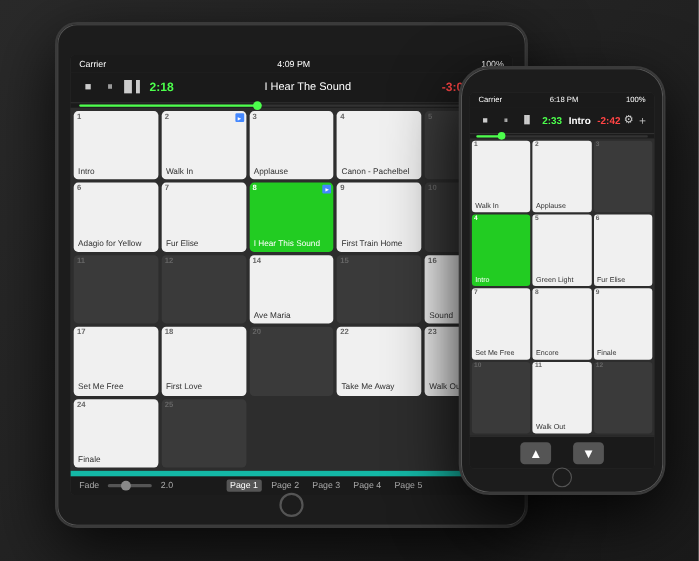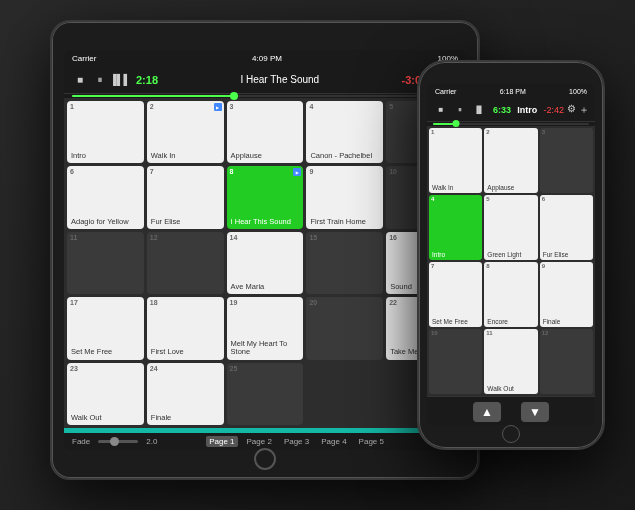--- a/index.html
+++ b/index.html
@@ -281,21 +281,21 @@
     .phone-track-title {
       flex: 1;
       text-align: center;
       color: #fff;
       font-size: 9px;
       font-weight: bold;
     }
     .phone-time-remaining {
       color: #ff4444;
       font-size: 9px;
-      font-weight: normal;
+      font-weight: bold;
     }
     .phone-toolbar-icons {
       display: flex;
       gap: 3px;
       color: #ccc;
       font-size: 10px;
     }
     .phone-progress-bar-container {
       background: #1a1a1a;
       height: 4px;
@@ -506,24 +506,20 @@
           <div class="cell-arrow"></div>
           <span class="cell-name">Sound</span>
         </div>
         <div class="grid-cell">
           <span class="cell-number">17</span>
           <span class="cell-name">Set Me Free</span>
         </div>
         <div class="grid-cell">
           <span class="cell-number">18</span>
           <span class="cell-name">First Love</span>
-        </div>
-        <div class="grid-cell">
-          <span class="cell-number">19</span>
-          <span class="cell-name">Melt My Heart To Stone</span>
         </div>
         <div class="grid-cell empty">
           <span class="cell-number">20</span>
         </div>
         <div class="grid-cell">
           <span class="cell-number">22</span>
           <span class="cell-name">Take Me Away</span>
         </div>
         <div class="grid-cell">
           <span class="cell-number">23</span>
@@ -563,21 +559,21 @@
     <div class="phone-status-bar">
       <span>Carrier</span>
       <span>6:18 PM</span>
       <span>100%</span>
     </div>
 
     <div class="phone-toolbar">
       <div class="transport-btn" style="font-size:8px;">■</div>
       <div class="transport-btn" style="font-size:8px;">⏸</div>
       <div class="transport-btn" style="font-size:7px;">▐▌</div>
-      <span class="phone-time-display">6:33</span>
+      <span class="phone-time-display">2:33</span>
       <span class="phone-track-title">Intro</span>
       <span class="phone-time-remaining">-2:42</span>
       <div class="phone-toolbar-icons">
         <span>⚙</span>
         <span>＋</span>
       </div>
     </div>
 
     <div class="phone-progress-bar-container">
       <div class="phone-progress-bar">

